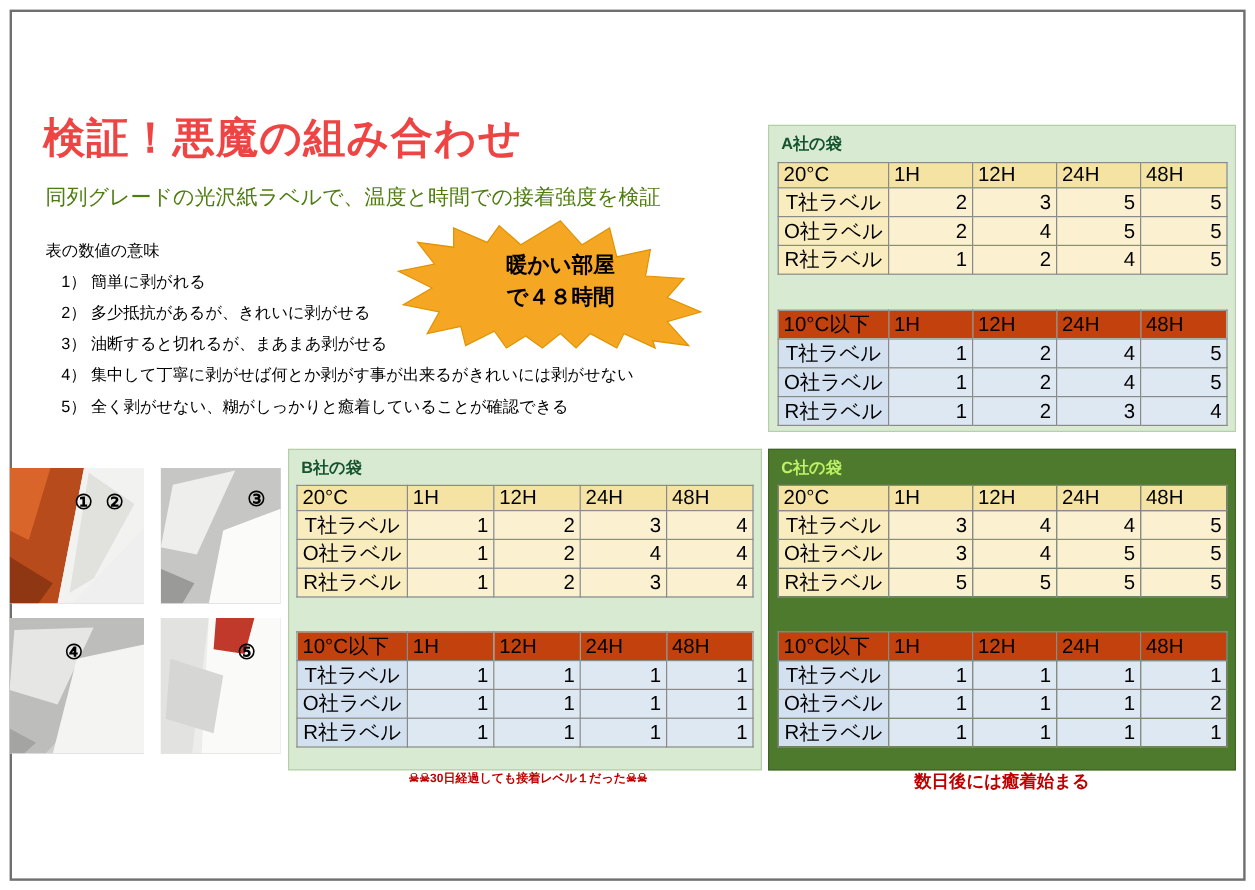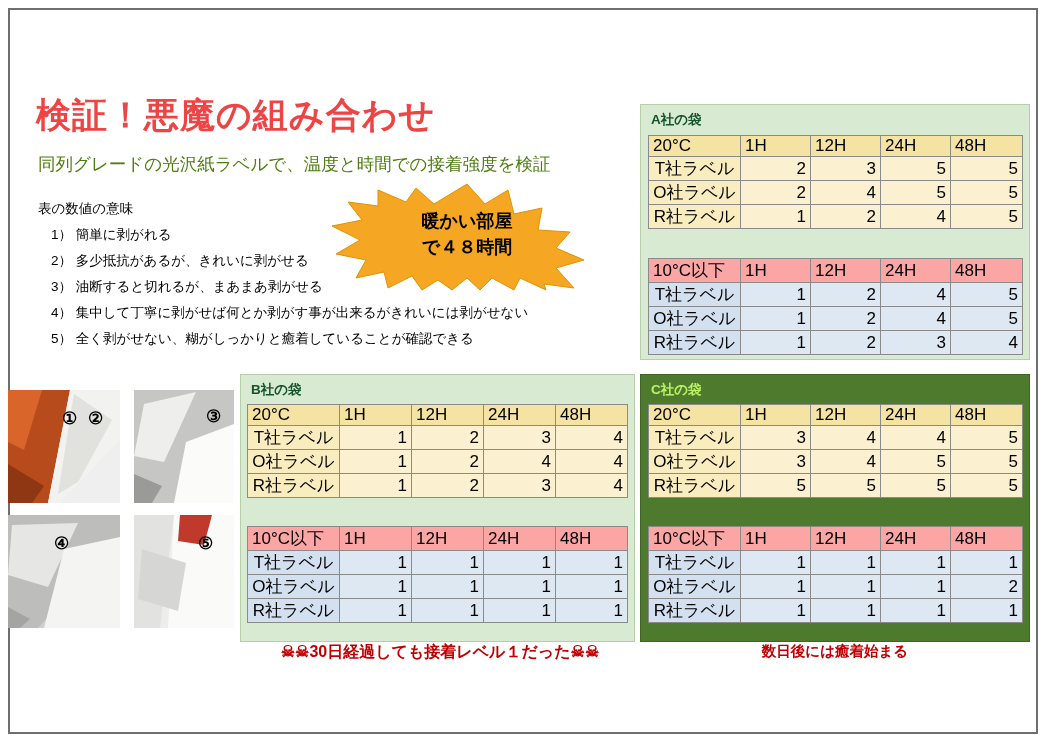--- a/index.html
+++ b/index.html
@@ -130,21 +130,21 @@
     padding: 0 4px;
     font-weight: normal;
     box-sizing: border-box;
     overflow: hidden;
     white-space: nowrap;
   }
   .hdr-cell { background: #f5e3a3; text-align: left; }
   .row-label { background: #f9ecbf; text-align: center; }
   .val-cell { background: #fbf0cf; text-align: right; }
 
-  .blue .hdr-cell { background: #fca5a5; }
+  .blue .hdr-cell { background: #c2410c; }
   .blue .row-label { background: #d3e0ef; }
   .blue .val-cell { background: #dde8f3; text-align: right; }
 
   
   .tbl-a1 { left: 648px; top: 135px; width: 374px; }
   .tbl-a2 { left: 648px; top: 258px; width: 374px; }
   .tbl-b1 { left: 247px; top: 404px; width: 380px; }
   .tbl-b2 { left: 247px; top: 526px; width: 380px; }
   .tbl-c1 { left: 648px; top: 404px; width: 374px; }
   .tbl-c2 { left: 648px; top: 526px; width: 374px; }
@@ -167,21 +167,21 @@
   .p3 { left: 8px; top: 515px; width: 112px; height: 113px; }
   .p4 { left: 134px; top: 515px; width: 100px; height: 113px; }
 
   
   .cap-b {
     position: absolute;
     left: 255px;
     top: 642px;
     width: 370px;
     text-align: center;
-    font-size: 16px;
+    font-size: 10px;
     font-weight: bold;
     color: #c00000;
     white-space: nowrap;
   }
   .cap-c {
     position: absolute;
     left: 645px;
     top: 642px;
     width: 380px;
     text-align: center;

